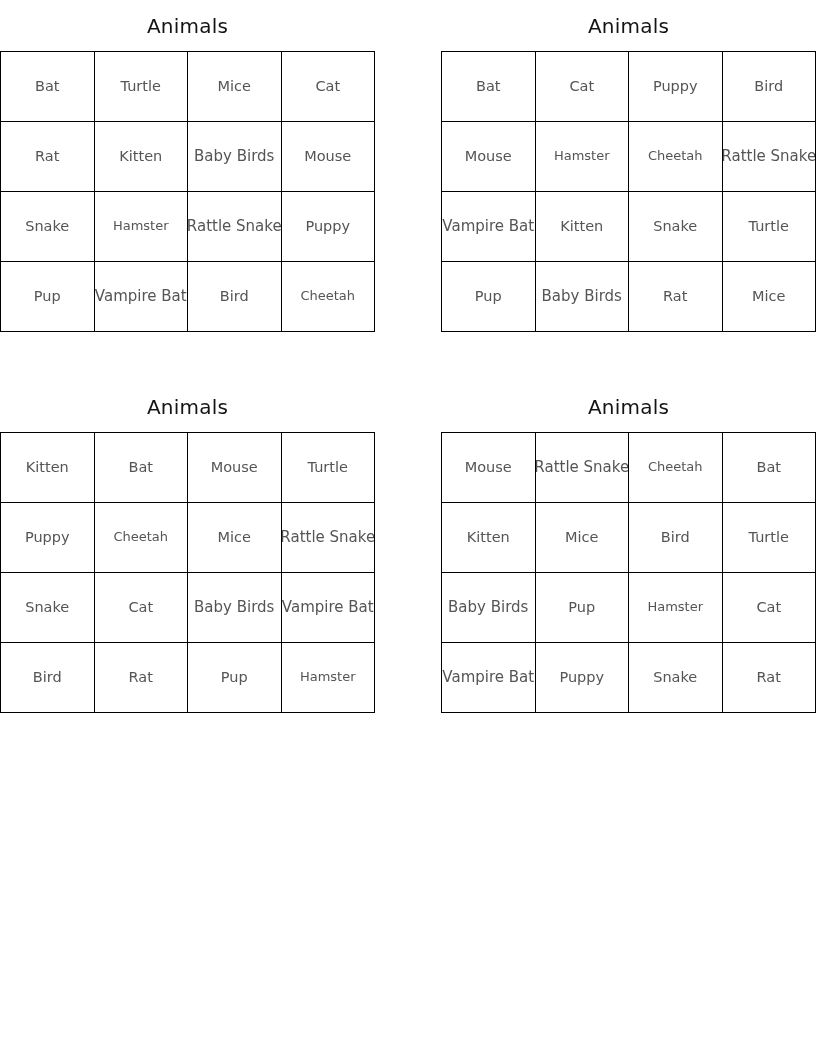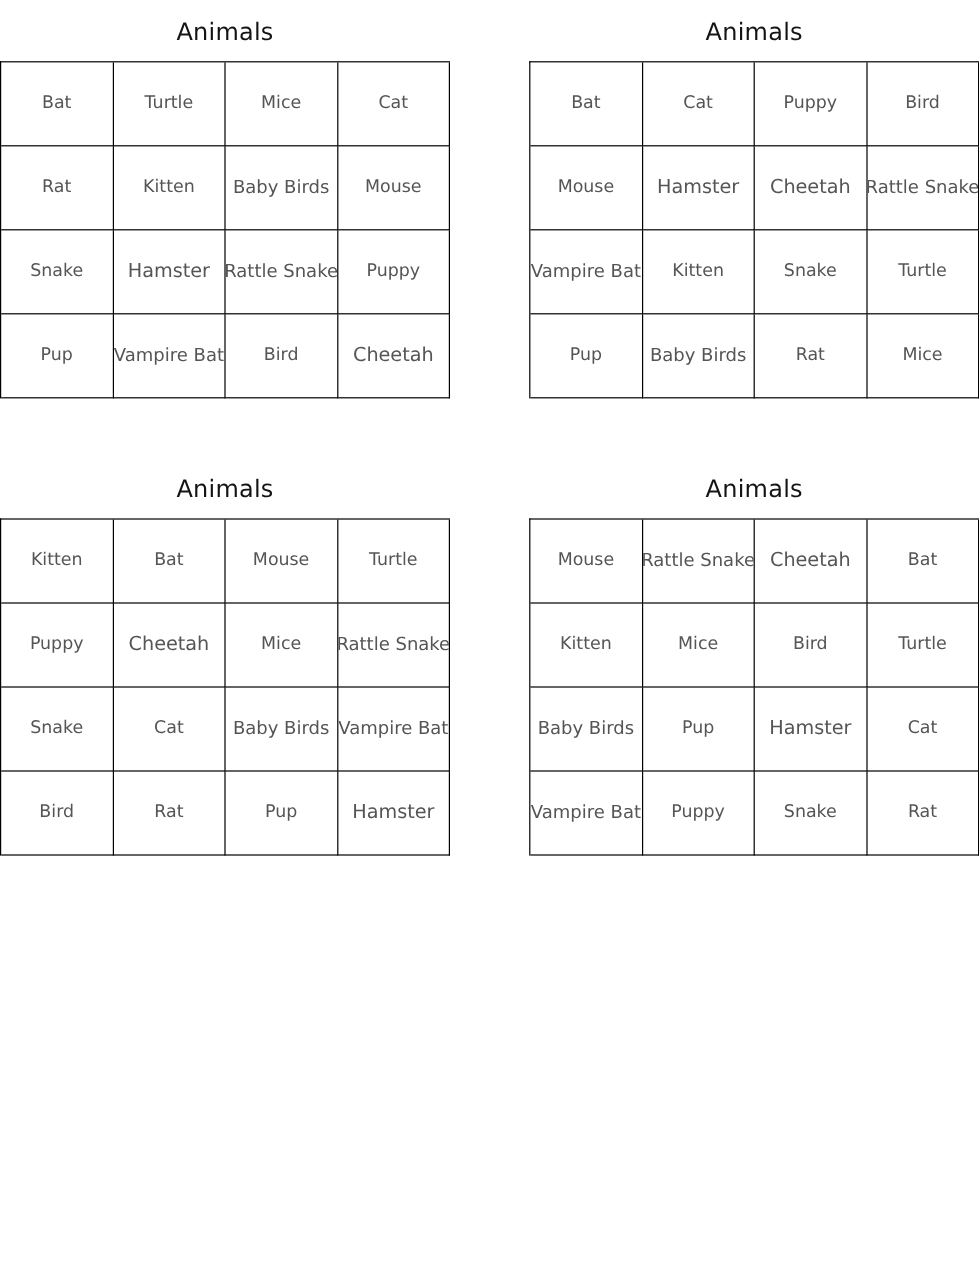--- a/index.html
+++ b/index.html
@@ -57,21 +57,21 @@
     overflow: hidden;
   }
   .bingo-cell .cell-text {
     display: block;
     line-height: 1.15;
     white-space: nowrap;
   }
 
   
   .len-s .cell-text  { font-size: 14.5px; }
-  .len-m .cell-text  { font-size: 16px; }
+  .len-m .cell-text  { font-size: 13px; }
   .len-l .cell-text  { font-size: 15px; }
 
   
   #card-0 { left: 0px;   top: 14px;  width: 375px; }
   #card-1 { left: 441px; top: 14px;  width: 375px; }
   #card-2 { left: 0px;   top: 395px; width: 375px; }
   #card-3 { left: 441px; top: 395px; width: 375px; }
 
   #card-0 .bingo-grid,
   #card-1 .bingo-grid,

